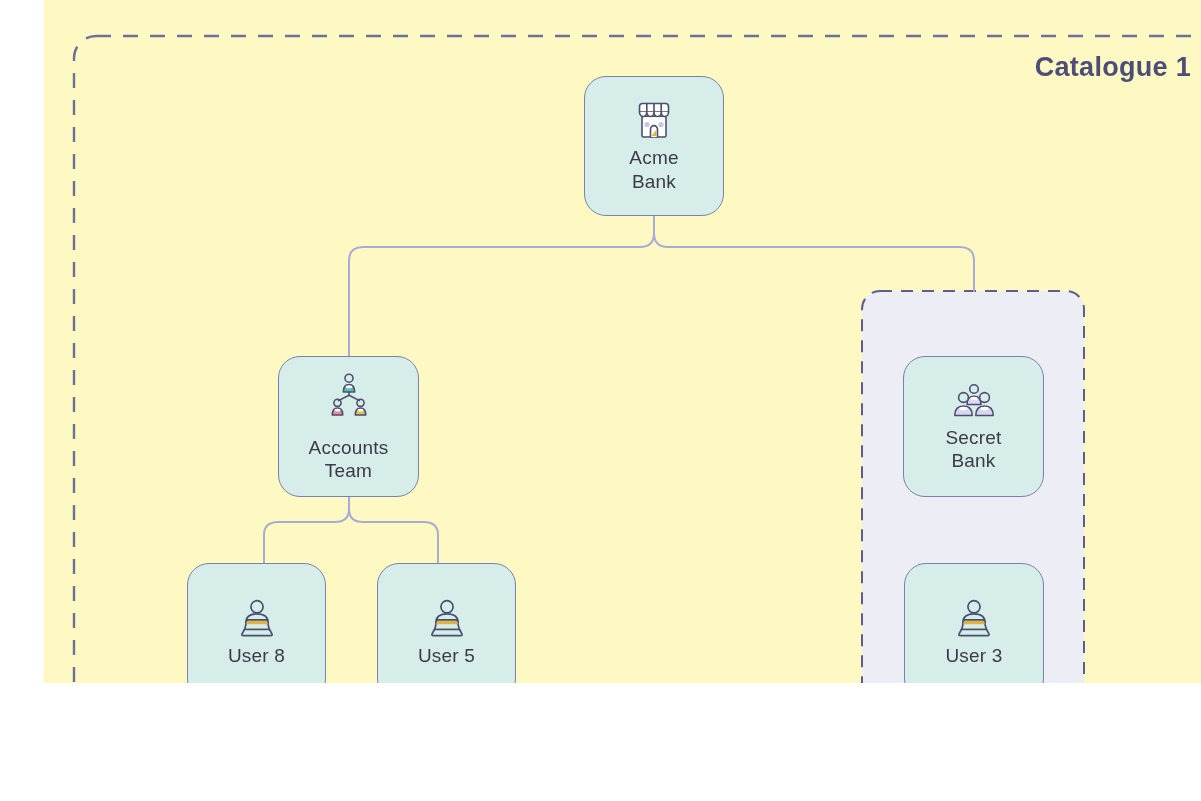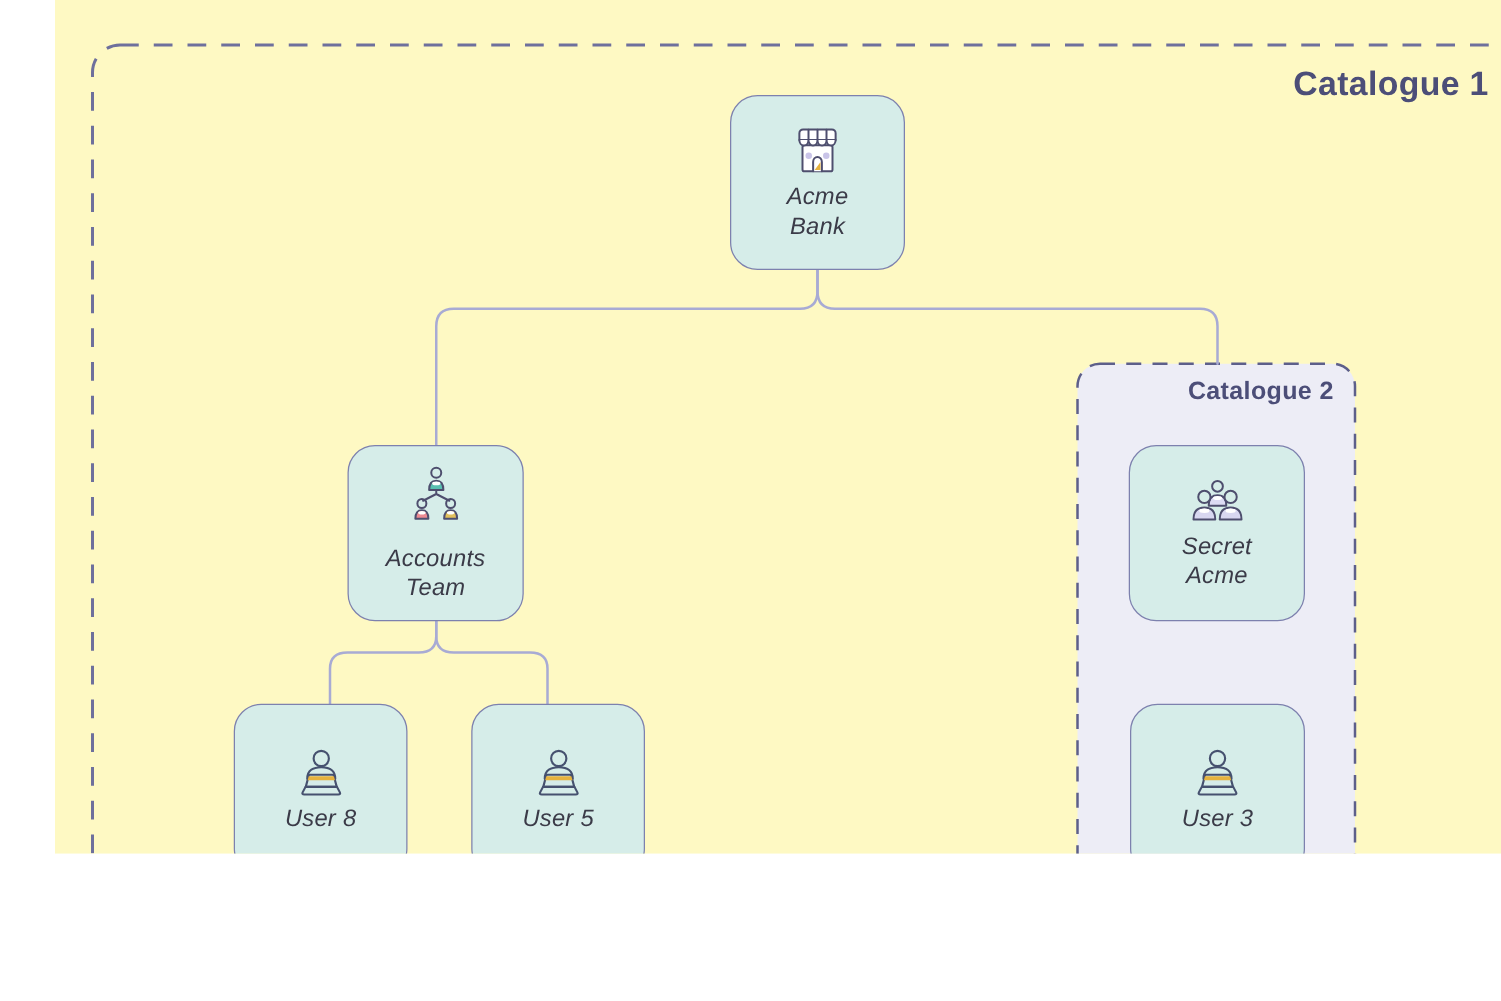--- a/index.html
+++ b/index.html
@@ -27,21 +27,20 @@
     z-index: 2;
     box-sizing: border-box;
     background: #d6ede9;
     border: 1.6px solid #7d81ae;
     border-radius: 22px;
     display: flex;
     flex-direction: column;
     align-items: center;
     justify-content: center;
     gap: 3px;
-    font-style: italic;
   }
   .node-label {
     color: #3b3b48;
     font-size: 19px;
     line-height: 1.22;
     text-align: center;
     white-space: pre-line;
     letter-spacing: 0.2px;
   }
   .node-icon {
@@ -80,21 +79,20 @@
 
     <g fill="none" stroke="#a8abd4" stroke-width="2" stroke-linecap="round">
       <path d="M610 215 V233 Q610 247 596 247 H319 Q305 247 305 261 V356"></path>
       <path d="M610 215 V233 Q610 247 624 247 H916 Q930 247 930 261 V291"></path>
       <path d="M305 497 V509 Q305 522 291 522 H234 Q220 522 220 535 V563"></path>
       <path d="M305 497 V509 Q305 522 319 522 H380 Q394 522 394 535 V563"></path>
     </g>
   </svg>
 
   <div id="catalogue1-label" class="catalogue-label">Catalogue 1</div>
-  <div id="catalogue2-label" class="catalogue-label">Catalogue 2</div>
 
   <div class="node" style="left:540px; top:76px; width:140px; height:140px;">
     <svg class="node-icon" width="48" height="44" viewBox="0 0 48 44" stroke="#4e4e6e" stroke-width="1.6" stroke-linejoin="round" stroke-linecap="round" fill="none">
       <path d="M12.5 4.5 h23 a3 3 0 0 1 3 3 V13 h-29 V7.5 a3 3 0 0 1 3-3 z" fill="#ffffff"></path>
       <path d="M16.8 4.8 V13 M24 4.8 V13 M31.2 4.8 V13"></path>
       <rect x="12" y="17.2" width="24" height="20.8" rx="1.5" fill="#ffffff"></rect>
       <path d="M9.5 13 a3.6 4.4 0 0 0 7.25 0 a3.6 4.4 0 0 0 7.25 0 a3.6 4.4 0 0 0 7.25 0 a3.6 4.4 0 0 0 7.25 0" fill="#ffffff"></path>
       <circle cx="17" cy="25.5" r="2.6" fill="#c9c4e8" stroke="none"></circle>
       <circle cx="31" cy="25.5" r="2.6" fill="#c9c4e8" stroke="none"></circle>
       <path d="M20.5 38 V30.5 a3.5 3.9 0 0 1 7 0 V38" fill="#ffffff"></path>
@@ -149,21 +147,21 @@
       <path d="M19 23.5 c0-6.4 3.1-8.3 7-8.3 c3.9 0 7 1.9 7 8.3 z" fill="#dcdbf3"></path>
       <ellipse cx="26" cy="17.4" rx="3.6" ry="1.6" fill="#ffffff" stroke="none"></ellipse>
       <circle cx="15.5" cy="16.5" r="4.9" fill="#d6ede9"></circle>
       <path d="M6.8 34.5 c0-7.3 3.8-9.5 8.7-9.5 c4.9 0 8.7 2.2 8.7 9.5 z" fill="#d8d7f0"></path>
       <ellipse cx="15.5" cy="27.6" rx="4.1" ry="1.8" fill="#ffffff" stroke="none"></ellipse>
       <circle cx="36.5" cy="16.5" r="4.9" fill="#d6ede9"></circle>
       <path d="M27.8 34.5 c0-7.3 3.8-9.5 8.7-9.5 c4.9 0 8.7 2.2 8.7 9.5 z" fill="#d8d7f0"></path>
       <ellipse cx="36.5" cy="27.6" rx="4.1" ry="1.8" fill="#ffffff" stroke="none"></ellipse>
     </svg>
     <div class="node-label">Secret
-Acme</div>
+Bank</div>
   </div>
 
   <div class="node" style="left:860px; top:563px; width:140px; height:138px;">
     <svg class="node-icon" width="50" height="44" viewBox="0 0 50 44" stroke="#46516f" stroke-width="1.7" stroke-linejoin="round" stroke-linecap="round" fill="none">
       <circle cx="25" cy="9.8" r="6.1"></circle>
       <path d="M13.8 26 c0-7.3 5.2-9.2 11.2-9.2 c6 0 11.2 1.9 11.2 9.2 z"></path>
       <path d="M15.2 22.8 h19.6 l2.6 9.7 H12.6 z" fill="#d6ede9"></path>
       <path d="M15 23.9 h20.1 l0.9 3.3 H14.1 z" fill="#e6b23e" stroke="none"></path>
       <path d="M12.4 32.5 h25.2 l2.3 4.4 q0.8 1.7 -1.3 1.7 H11.4 q-2.1 0 -1.3 -1.7 z" fill="#d6ede9"></path>
     </svg>

